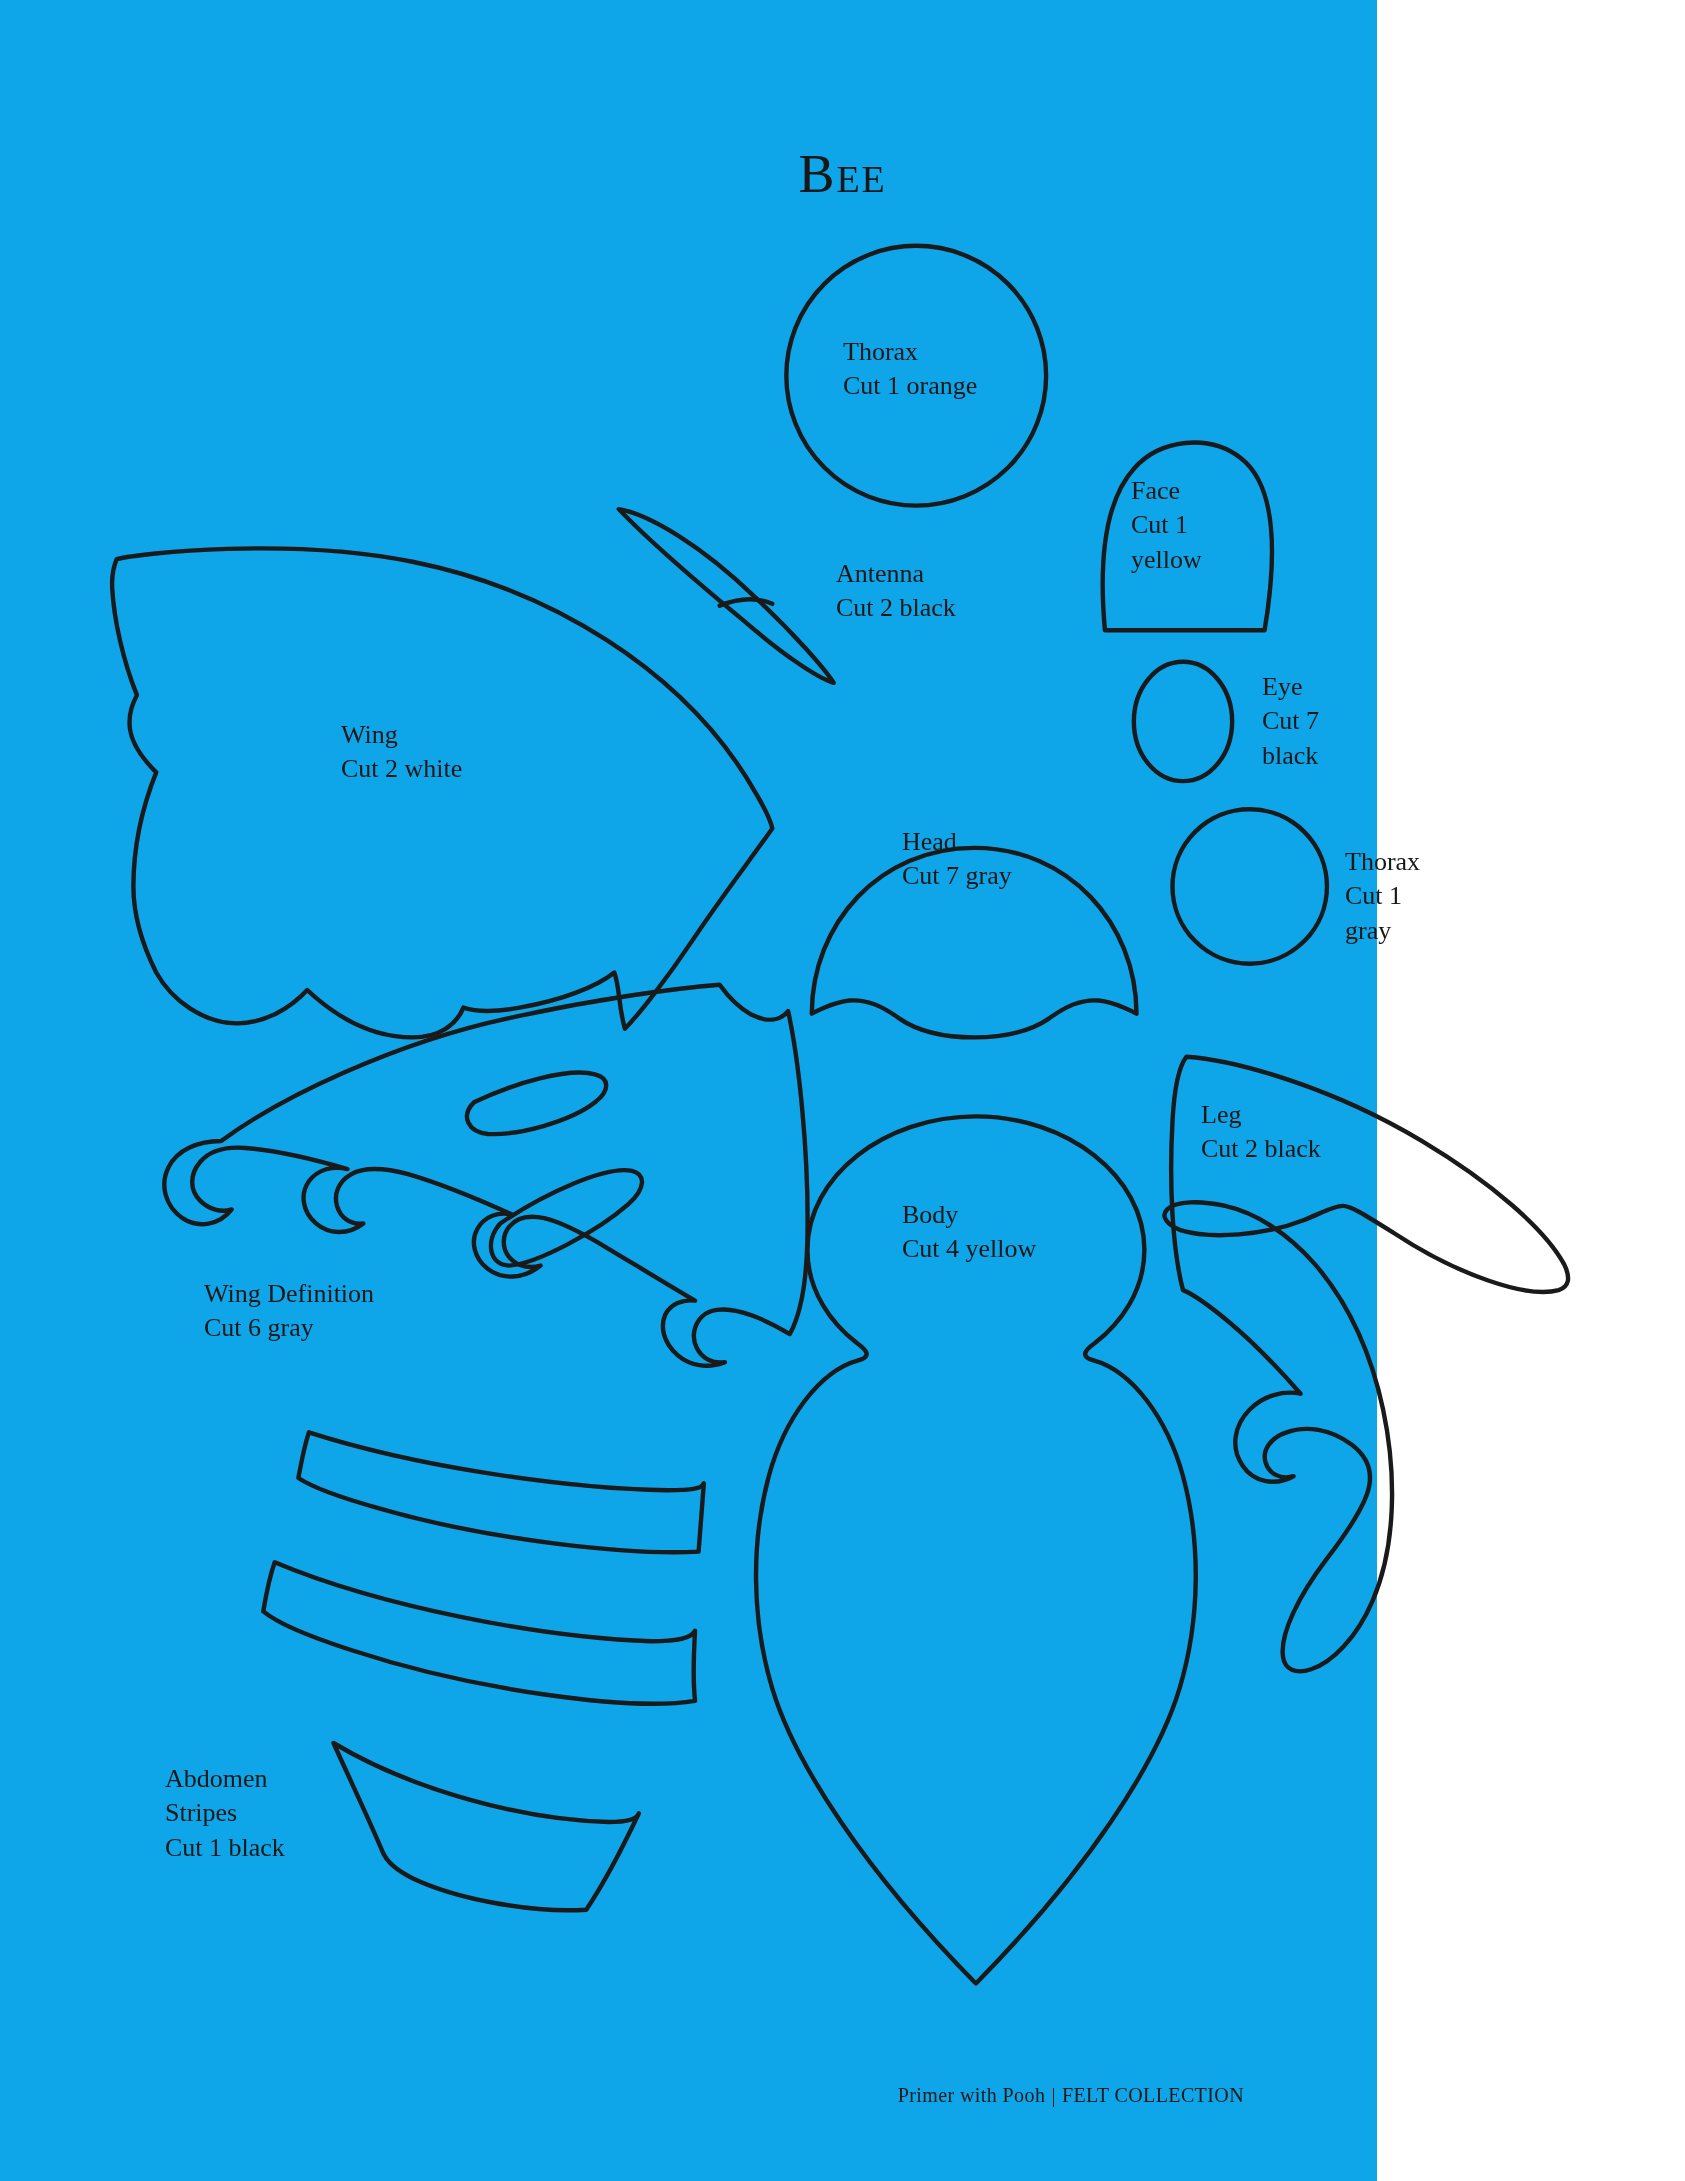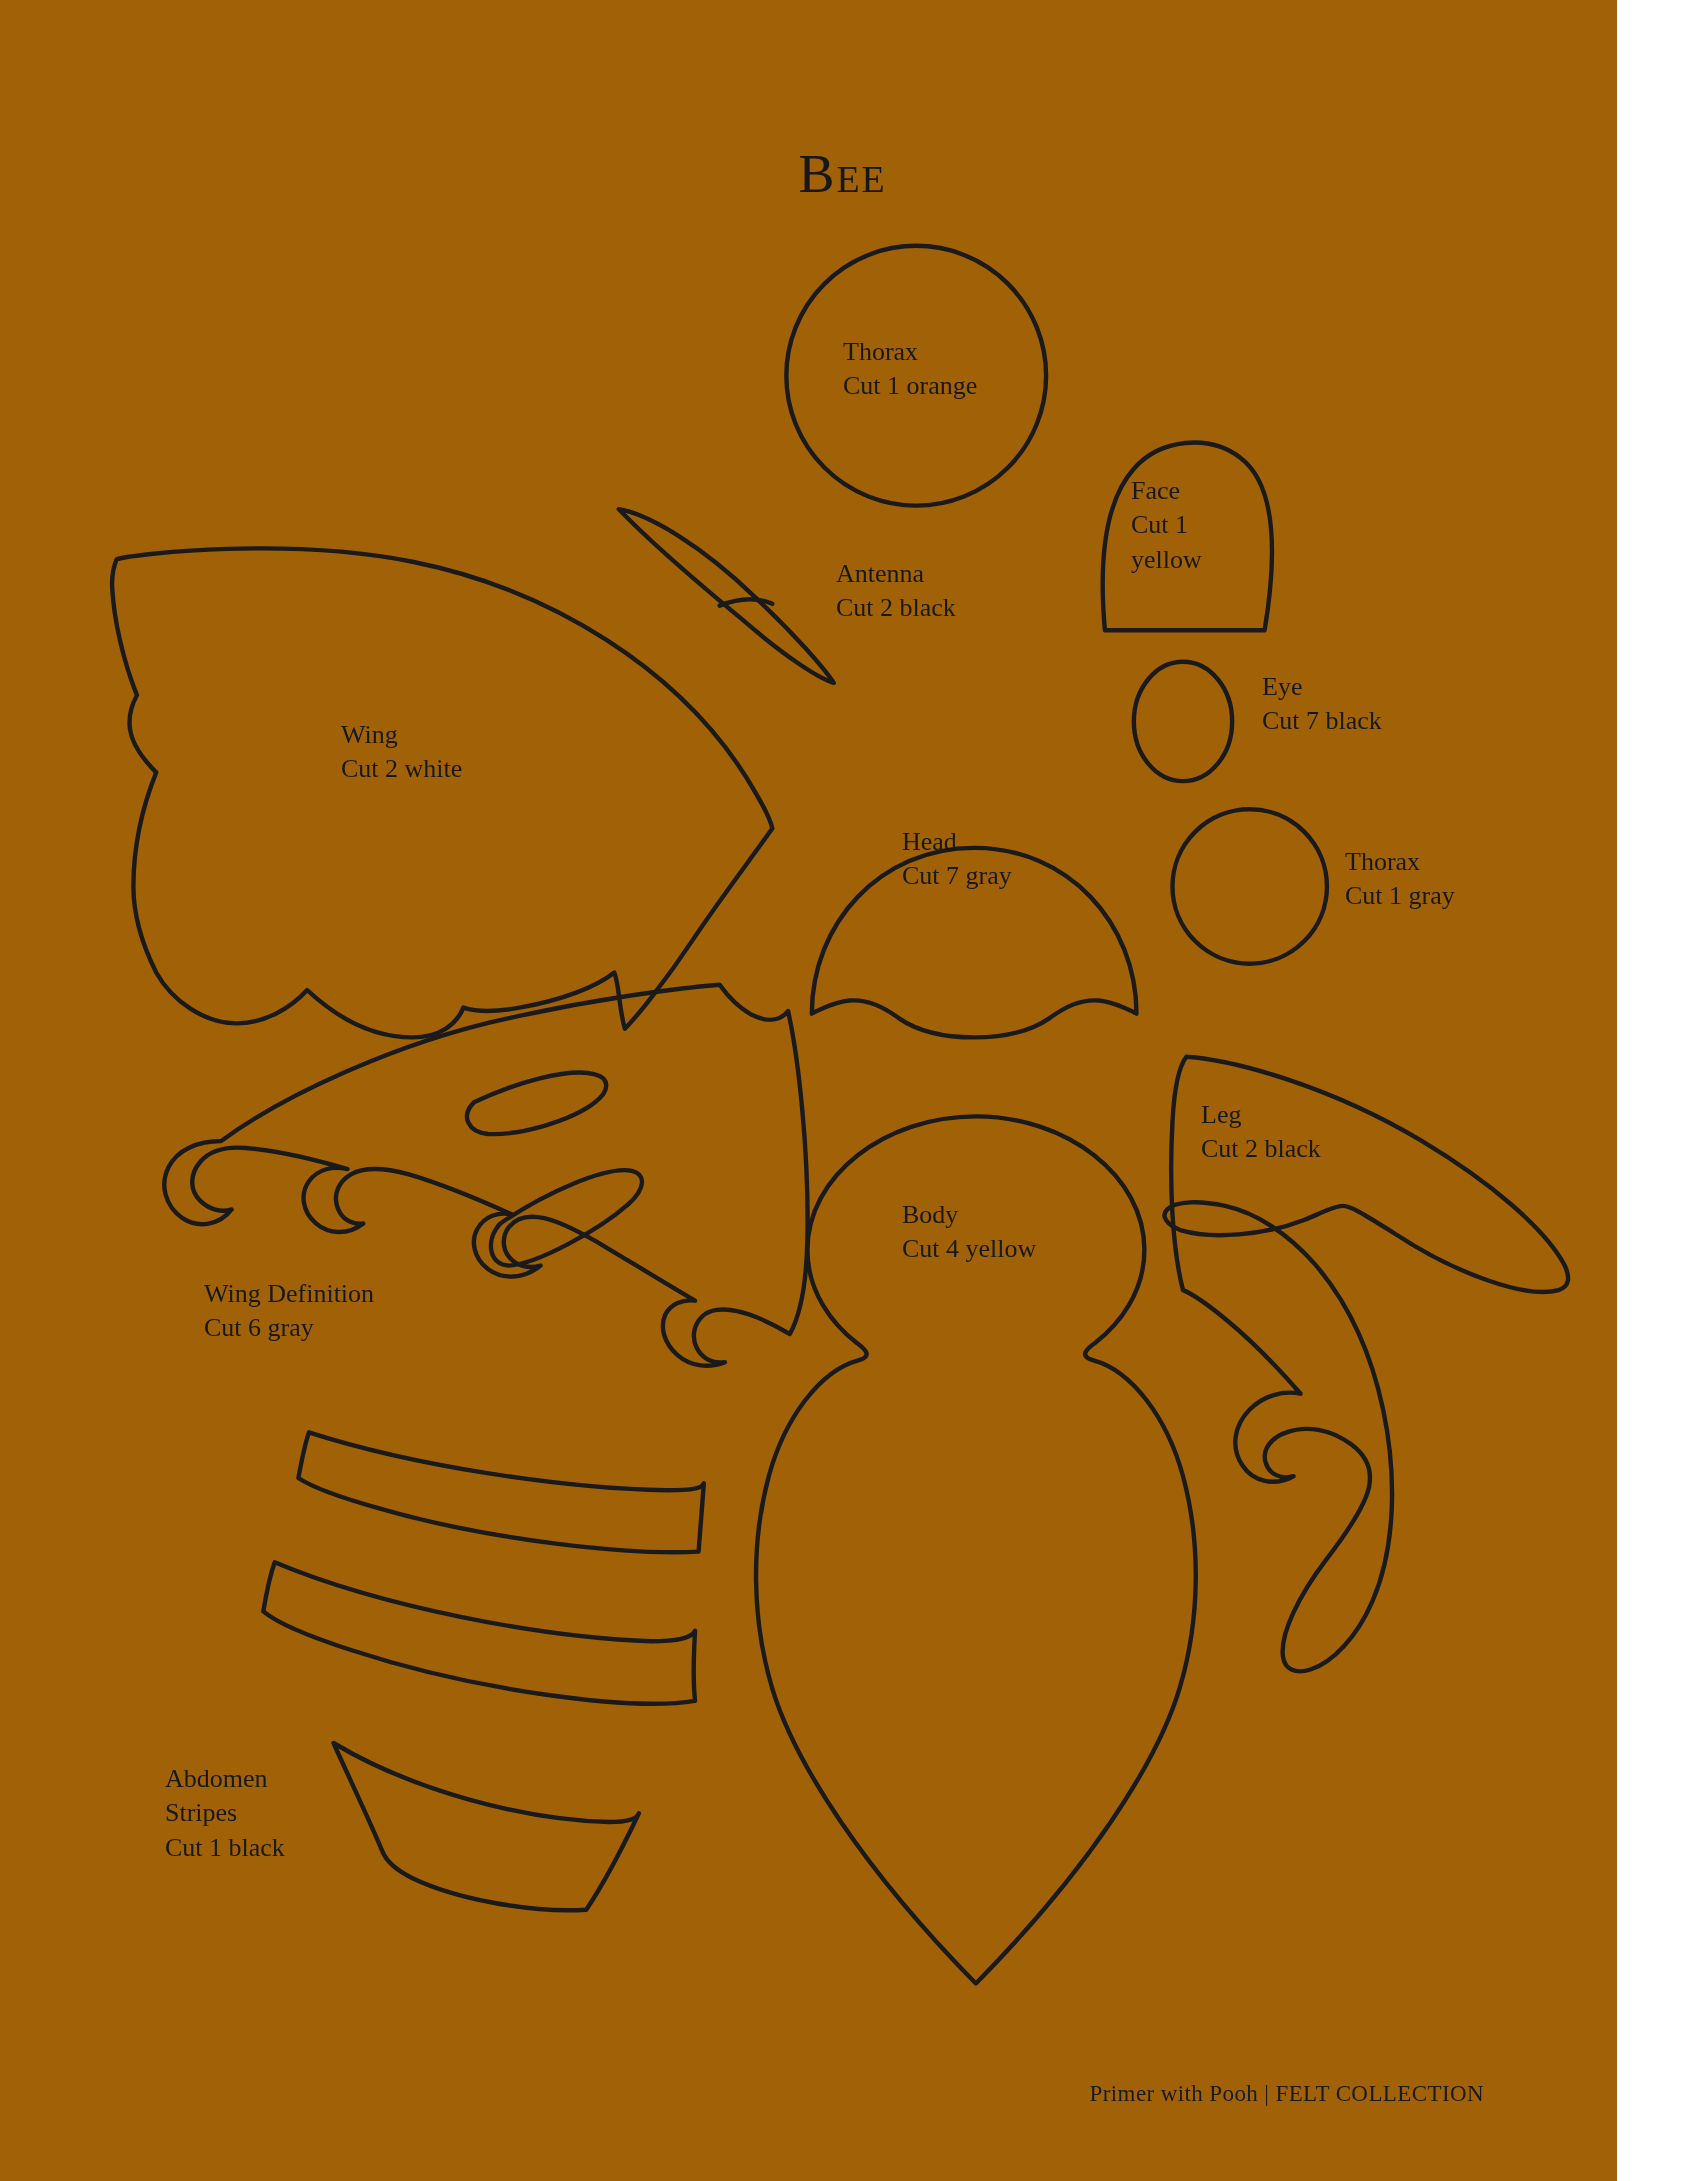--- a/index.html
+++ b/index.html
@@ -11,23 +11,23 @@
     width: 1685px;
     height: 2181px;
     font-family: "Liberation Serif", "DejaVu Serif", serif;
     color: #111111;
     position: relative;
     overflow: hidden;
   }
   #sheet {
     position: absolute;
     top: 0; left: 0;
-    width: 1617px;
+    width: 1377px;
     height: 2181px;
-    background: #a16207;
+    background: #0ea5e9;
   }
   #pattern-svg {
     position: absolute;
     top: 0; left: 0;
     width: 1685px;
     height: 2181px;
     display: block;
   }
   .cut-path {
     fill: none;
@@ -54,21 +54,21 @@
     font-size: 26px;
     line-height: 1.32;
     color: #181818;
     white-space: pre-line;
     font-family: Liberation Serif, serif;
   }
   .footer {
     position: absolute;
     right: 133px;
     bottom: 74px;
-    font-size: 23px;
+    font-size: 20px;
     color: #1a1a1a;
     letter-spacing: 0.4px;
     font-family: "Liberation Serif", "DejaVu Serif", serif;
   }
   .footer .sep { padding: 0 6.1px; }
 </style>
 </head>
 <body>
 
 <div id="sheet">

